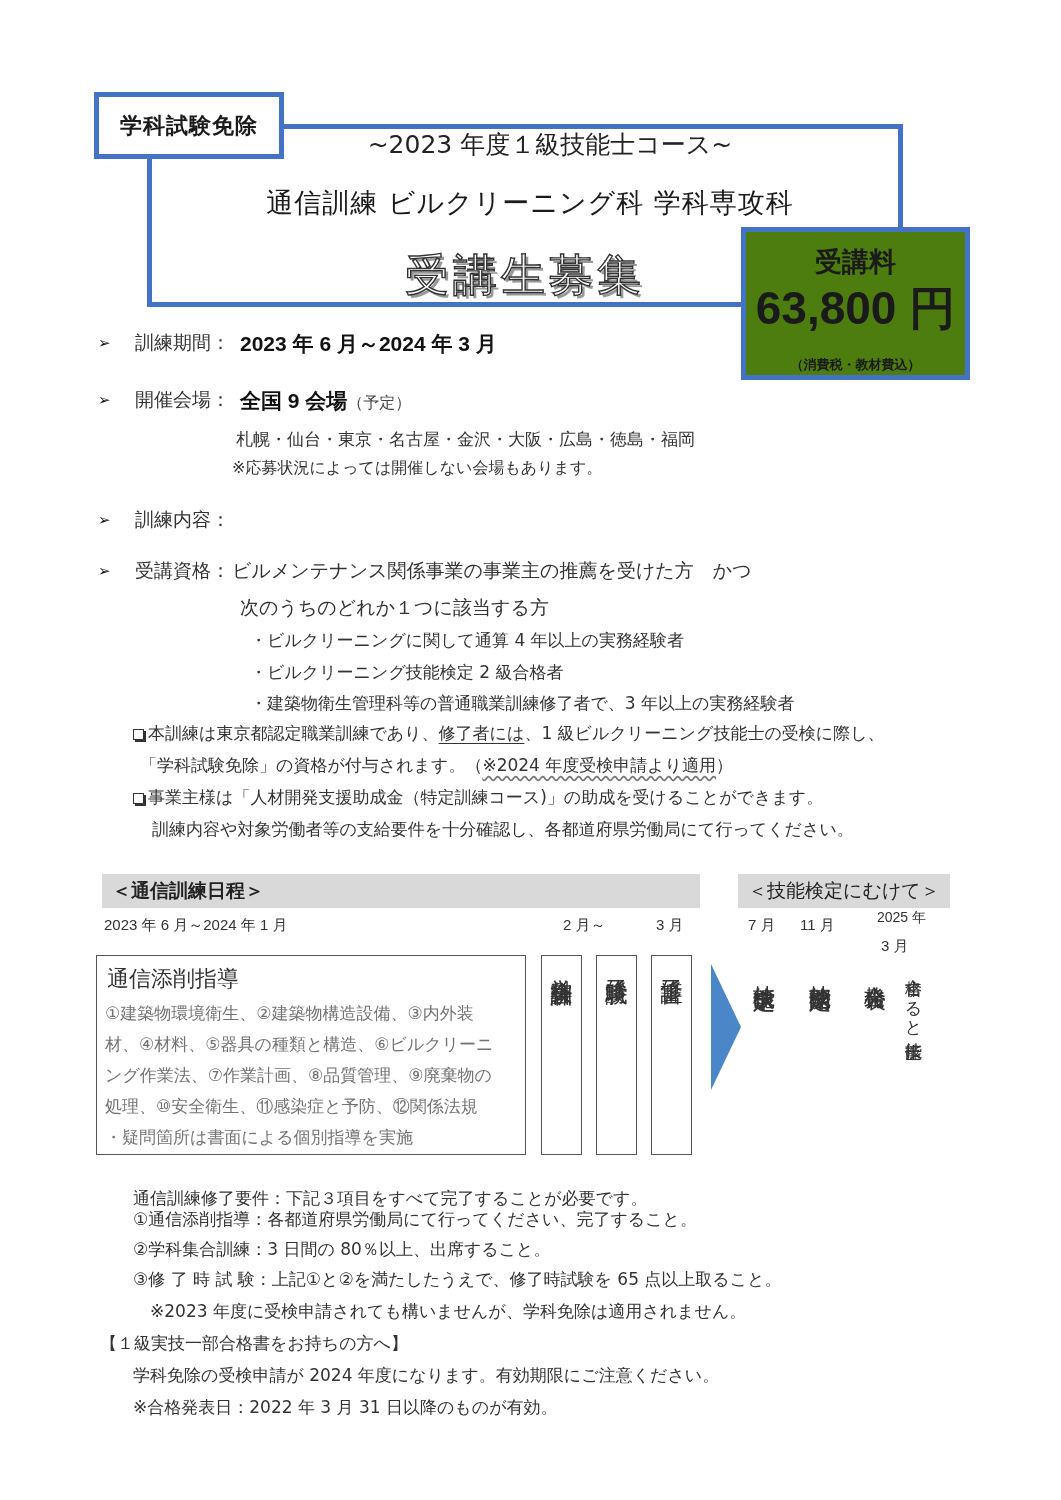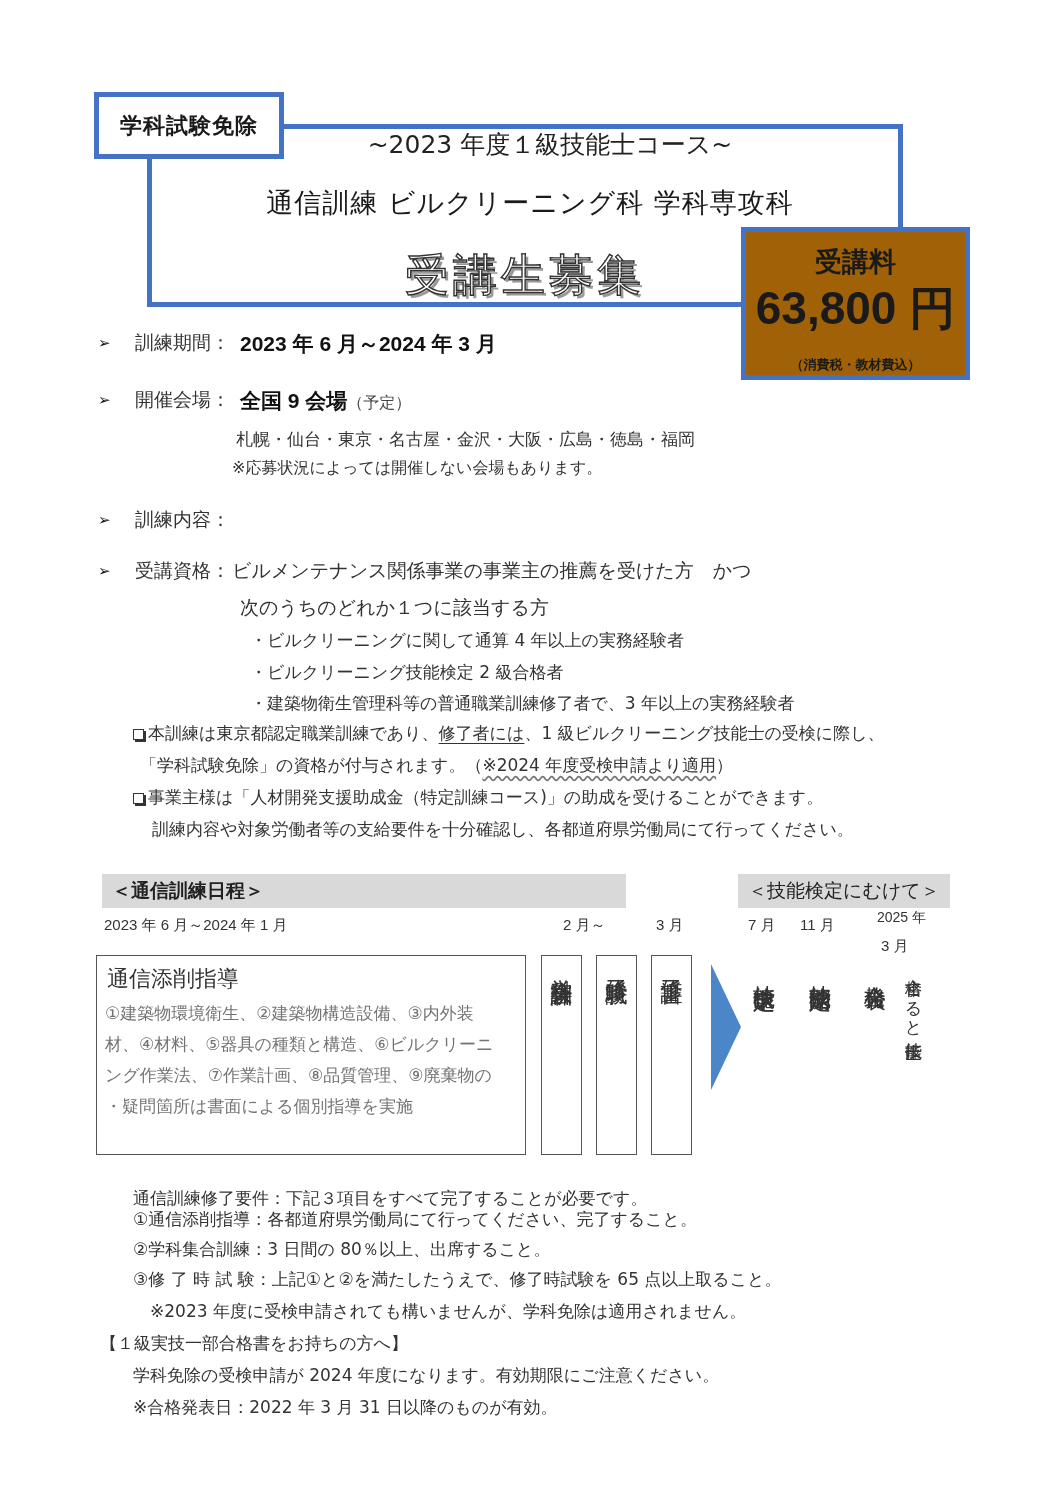--- a/index.html
+++ b/index.html
@@ -9,21 +9,21 @@
 
   
   .title-frame { left: 147px; top: 124px; width: 756px; height: 183px; border: 5px solid #4472c4; background: #fff; }
   .badge-exempt { left: 94px; top: 92px; width: 190px; height: 67px; border: 5px solid #4472c4; background: #fff;
     font-weight: bold; font-size: 22px; display: flex; align-items: center; justify-content: center; letter-spacing: 1px; }
   .subtitle { left: 240px; top: 128px; width: 620px; text-align: center; font-size: 25px; color: #222; }
   .main-title { left: 150px; top: 185px; width: 760px; text-align: center; font-size: 27px; font-weight: normal; letter-spacing: 1px; }
   .recruit { left: 300px; top: 246px; width: 450px; text-align: center; font-size: 44px; color: #fff;
     -webkit-text-stroke: 1.4px #333; text-shadow: 3px 3px 0 #999; letter-spacing: 4px; }
 
-  .fee-box { left: 741px; top: 227px; width: 229px; height: 153px; border: 5px solid #4472c4; background: #a16207;
+  .fee-box { left: 741px; top: 227px; width: 229px; height: 153px; border: 5px solid #4472c4; background: #4d7c0f;
     text-align: center; }
   .fee-label { display: block; margin-top: 12px; font-size: 27px; font-weight: bold; }
   .fee-amount { display: block; margin-top: 4px; font-family: "Liberation Sans", sans-serif; font-size: 46px; font-weight: bold; line-height: 48px; }
   .fee-note { display: block; margin-top: 24px; font-size: 13px; font-weight: bold; }
 
   
   .row { font-size: 19px; color: #333; white-space: nowrap; }
   .arrow { position: absolute; font-size: 15px; color: #111; }
   .row-label { position: absolute; left: 135px; }
   .strong { font-weight: bold; color: #111; font-family: "Liberation Sans", sans-serif; }
@@ -100,41 +100,42 @@
   <span class="checkbox"></span><span>本訓練は東京都認定職業訓練であり、</span><span class="underline">修了者には</span><span>、1 級ビルクリーニング技能士の受検に際し、</span>
 </div>
 <div class="abs text" style="left:140px; top:754px;">
   <span>「学科試験免除」の資格が付与されます。（</span><span class="wavy">※2024 年度受検申請より適用</span><span>）</span>
 </div>
 <div class="abs text" style="left:133px; top:786px;">
   <span class="checkbox"></span><span>事業主様は「人材開発支援助成金（特定訓練コース)」の助成を受けることができます。</span>
 </div>
 <div class="abs text" style="left:152px; top:818px;">訓練内容や対象労働者等の支給要件を十分確認し、各都道府県労働局にて行ってください。</div>
 
-<div class="abs sched-head" style="left:102px; top:874px; width:524px;">
+<div class="abs sched-head" style="left:102px; top:874px; width:598px;">
     <span>＜通信訓練日程＞</span>
   </div>
 <div class="abs sched-head light" style="left:738px; top:874px; width:212px;">
     <span>＜技能検定にむけて＞</span>
   </div>
 
 <div class="abs date-lbl" style="left:104px; top:916px;">2023 年 6 月～2024 年 1 月</div>
 <div class="abs date-lbl" style="left:563px; top:916px;">2 月～</div>
 <div class="abs date-lbl" style="left:656px; top:916px;">3 月</div>
 <div class="abs date-lbl" style="left:748px; top:916px;">7 月</div>
 <div class="abs date-lbl" style="left:800px; top:916px;">11 月</div>
 <div class="abs date-lbl" style="left:877px; top:909px; font-size:14px;">2025 年</div>
 <div class="abs date-lbl" style="left:881px; top:937px;">3 月</div>
 
 <div class="abs box" style="left:96px; top:955px; width:430px; height:200px;">
   <div class="tsub-title">通信添削指導</div>
   <div class="tsub-body">
     <div style="line-height:31px;">①建築物環境衛生、②建築物構造設備、③内外装</div>
     <div style="line-height:31px;">材、④材料、⑤器具の種類と構造、⑥ビルクリーニ</div>
     <div style="line-height:31px;">ング作業法、⑦作業計画、⑧品質管理、⑨廃棄物の</div>
+    <div style="line-height:31px;">処理、⑩安全衛生、⑪感染症と予防、⑫関係法規</div>
     <div style="line-height:31px;">・疑問箇所は書面による個別指導を実施</div>
   </div>
 </div>
 
 <div class="abs vbox" style="left:541px; top:955px; width:41px; height:200px; display:flex; justify-content:center; padding-top:6px;">
   <span class="vtext">学科集合訓練</span>
 </div>
 <div class="abs vbox" style="left:596px; top:955px; width:41px; height:200px; display:flex; justify-content:center; padding-top:6px;">
   <span class="vtext">修了時試験</span>
 </div>

